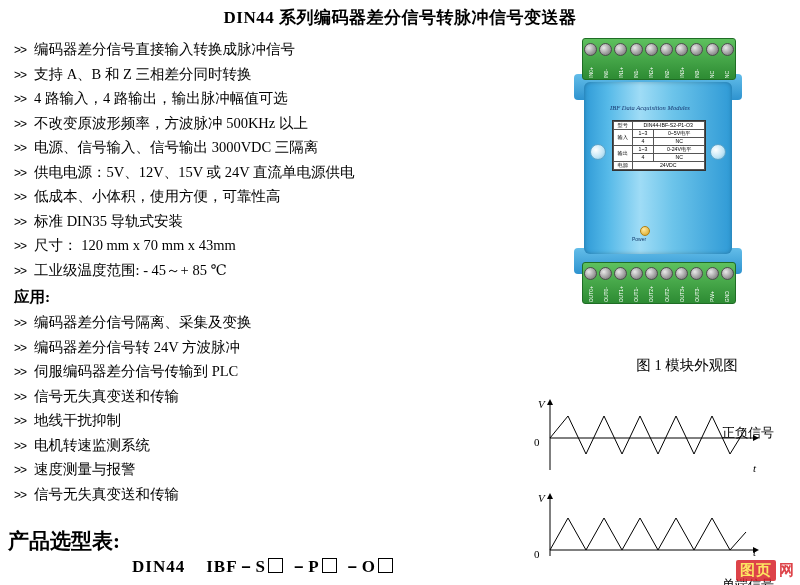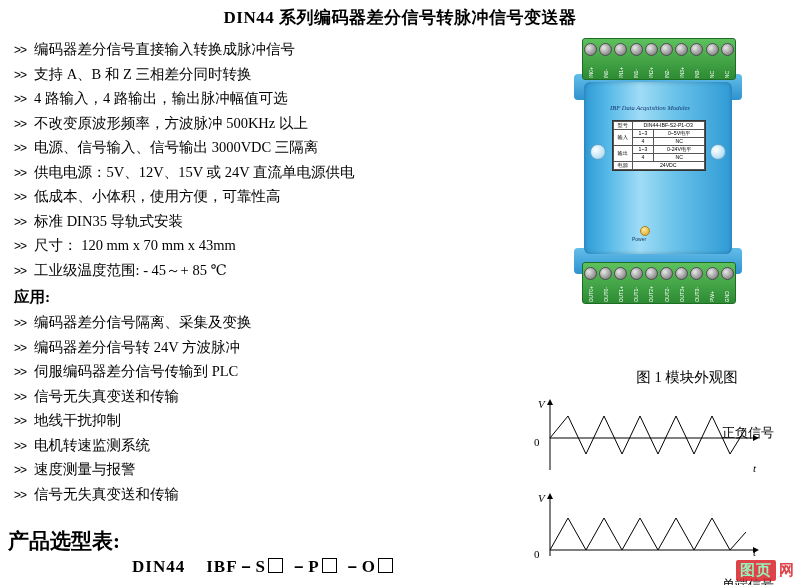--- a/index.html
+++ b/index.html
@@ -218,21 +218,21 @@
     width: 14px; height: 14px;
     border-radius: 50%;
     background: radial-gradient(circle at 35% 35%, #ffffff, #bfe4f5 60%, #74b9da);
     border: 1px solid #5ea5c9;
   }
   .side-screw.l { left: 22px; top: 108px; }
   .side-screw.r { left: 142px; top: 108px; }
   .fig-caption {
     position: absolute;
     left: 592px;
-    top: 368px;
+    top: 356px;
     width: 190px;
     text-align: center;
     font-size: 14.5px;
   }
 
   
   .wave-box {
     position: absolute;
     left: 528px;
     width: 248px;
@@ -274,21 +274,21 @@
     position: absolute;
     right: 6px;
     bottom: 4px;
     display: flex;
     align-items: center;
     gap: 3px;
     opacity: .85;
   }
   .wm-badge {
     background: #d8232a;
-    color: #86efac;
+    color: #fde047;
     font-family: "Liberation Sans", sans-serif;
     font-size: 15px;
     font-weight: bold;
     padding: 1px 4px;
     border-radius: 2px;
     letter-spacing: 1px;
   }
   .wm-text {
     color: #d8232a;
     font-family: "Liberation Sans", sans-serif;

